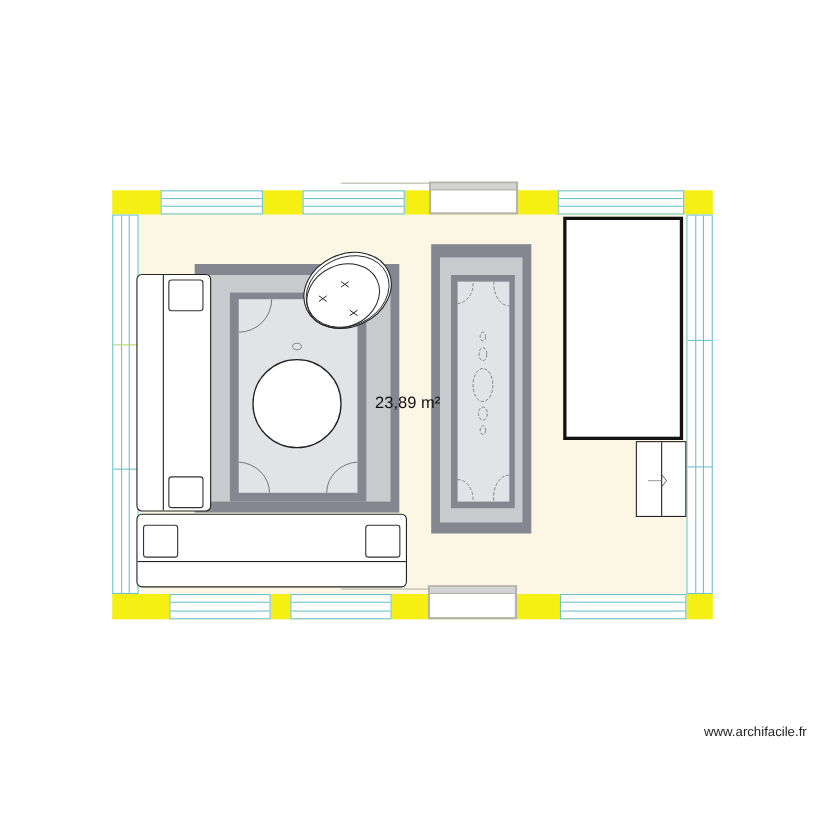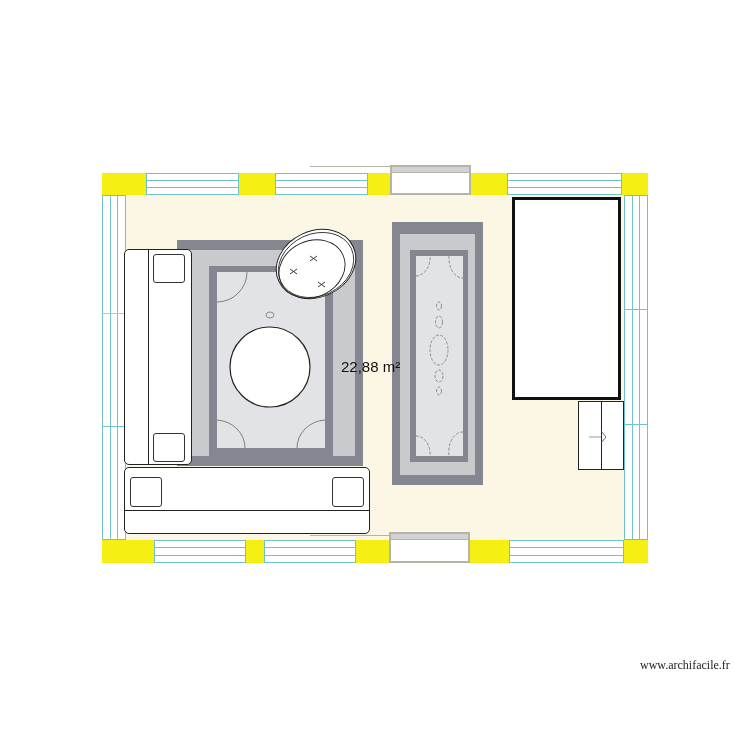--- a/index.html
+++ b/index.html
@@ -13,21 +13,21 @@
   .win-v .ln { position:absolute; top:0; bottom:0; width:0; border-left:1.5px solid #6ec3cc; }
   .win-v .hx { position:absolute; left:0; right:0; height:0; border-top:1.5px solid #6ec3cc; }
   .door { border:2px solid #b4b4a8; background:#fff; }
   .door .top { position:absolute; left:0; right:0; top:0; height:5px; background:#d2d2d2; border-bottom:1.5px solid #b4b4a8; }
   .rug-out { background:#848690; }
   .rug-mid { background:#c8cacd; }
   .rug-in { background:#e2e3e6; }
   .sofa { background:#fff; border:1.3px solid #222; border-radius:5px; }
   .cushion { background:#fff; border:1.3px solid #333; border-radius:3px; }
   .area-label { font-size:15px; color:#111; white-space:nowrap; }
-  .watermark { font-size:12px; color:#222; white-space:nowrap;font-family:Liberation Serif, serif; }
+  .watermark { font-size:12px; color:#222; white-space:nowrap; }
 </style>
 </head>
 <body>
 
 <div class="abs floor" style="left:126px;top:195px;width:498px;height:345px;"></div>
 
 <div class="abs wall" style="left:102px;top:173px;width:546px;height:22px;"></div>
 <div class="abs wall" style="left:102px;top:540px;width:546px;height:23px;"></div>
 
 <div class="abs win-h" style="left:146px;top:173px;width:93px;height:22px;">
@@ -141,15 +141,15 @@
 <div class="abs" style="left:512px;top:197px;width:109px;height:203px;background:#fff;border:3px solid #111;"></div>
 
 <div class="abs" style="left:578px;top:401px;width:46px;height:69px;background:#fff;border:1.2px solid #222;">
   <div class="abs" style="left:22px;top:0;bottom:0;width:0;border-left:1.2px solid #222;"></div>
   <svg class="abs" style="left:10px;top:28px" width="20" height="14">
     <path d="M0 7 H12" stroke="#aaa" stroke-width="1.2"></path>
     <path d="M12 1 L17 7 L12 13" fill="none" stroke="#555" stroke-width="0.9"></path>
   </svg>
 </div>
 
-<div class="abs area-label" style="left:341px;top:358px;">22,88 m²</div>
+<div class="abs area-label" style="left:341px;top:358px;">23,89 m²</div>
 
 <div class="abs watermark" style="left:640px;top:658px;">www.archifacile.fr</div>
 
 </body></html>

